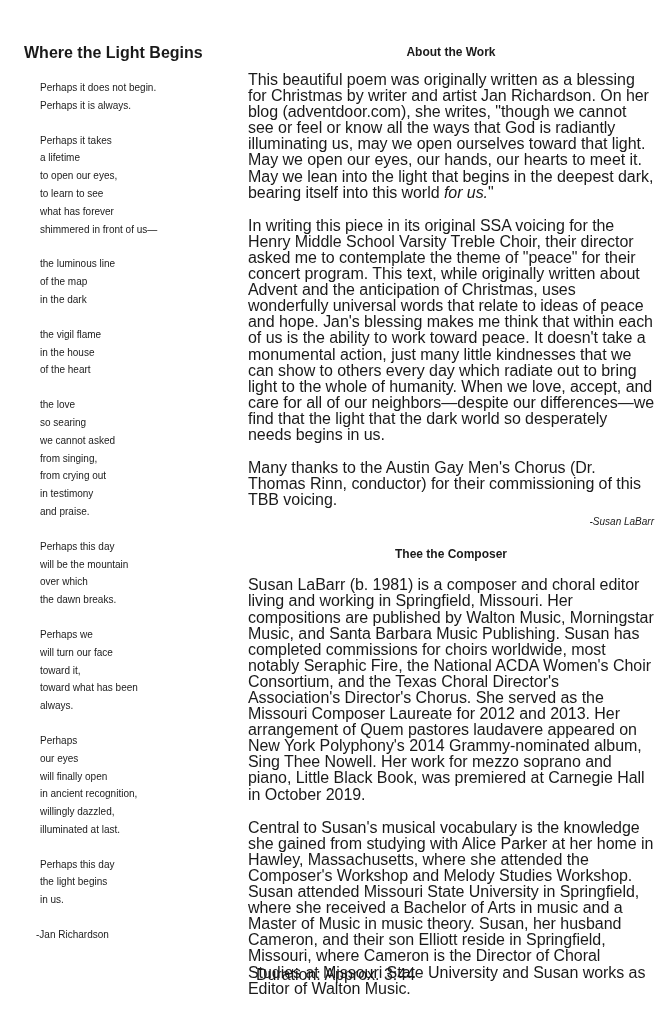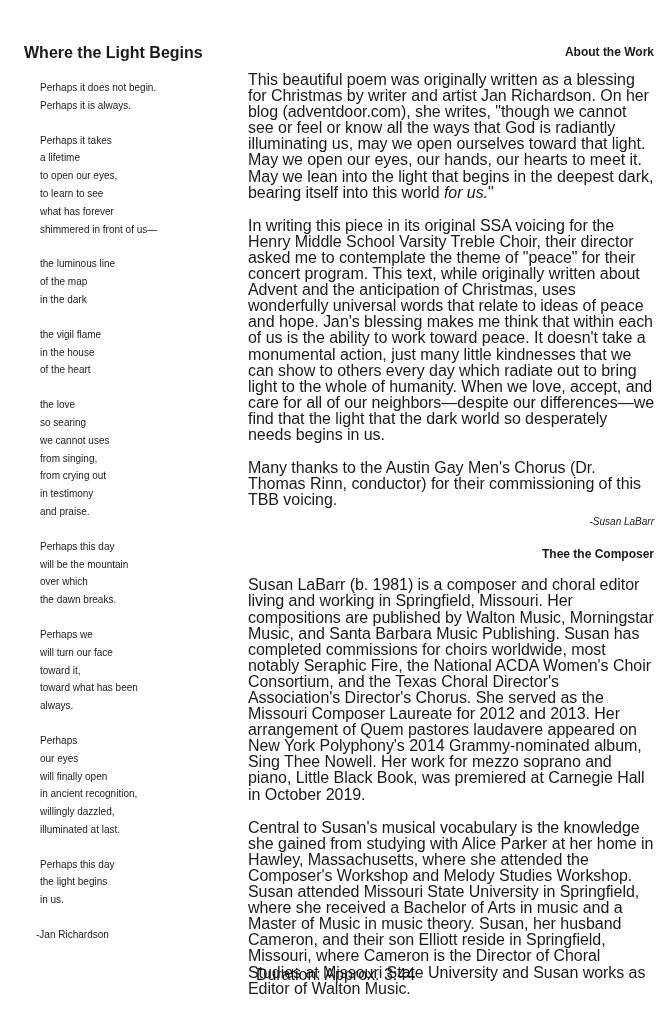--- a/index.html
+++ b/index.html
@@ -14,21 +14,21 @@
     font-weight: bold; font-size: 16px; line-height: 18px; margin: 0 0 17px 0;
   }
   .stanza { margin: 0 0 17px 0; }
   .poem-line { font-size: 10px; line-height: 17.8px; white-space: nowrap; margin-left: 16px; }
   .poem-author { font-size: 10px; line-height: 18px; margin-left: 12px; margin-top: 1px; }
 
   .right-col {
     position: absolute; left: 248px; top: 44px; width: 406px;
   }
   .section-heading {
-    text-align: right; font-weight: bold; font-size: 12px; line-height: 16px;
+    text-align: center; font-weight: bold; font-size: 12px; line-height: 16px;
     margin: 0 0 12px 0;
   }
   .para {
     font-size: 16px; line-height: 16.1px; margin: 0 0 17px 0; letter-spacing: -0.05px;
   }
   .para em { font-style: italic; }
   .signature {
     text-align: right; font-style: italic; font-size: 10px; line-height: 16px;
     margin: 6px 0 16px 0;
   }
@@ -62,21 +62,21 @@
         <div class="poem-line">in the dark</div>
       </div>
       <div class="stanza">
         <div class="poem-line">the vigil flame</div>
         <div class="poem-line">in the house</div>
         <div class="poem-line">of the heart</div>
       </div>
       <div class="stanza">
         <div class="poem-line">the love</div>
         <div class="poem-line">so searing</div>
-        <div class="poem-line">we cannot uses</div>
+        <div class="poem-line">we cannot asked</div>
         <div class="poem-line">from singing,</div>
         <div class="poem-line">from crying out</div>
         <div class="poem-line">in testimony</div>
         <div class="poem-line">and praise.</div>
       </div>
       <div class="stanza">
         <div class="poem-line">Perhaps this day</div>
         <div class="poem-line">will be the mountain</div>
         <div class="poem-line">over which</div>
         <div class="poem-line">the dawn breaks.</div>

